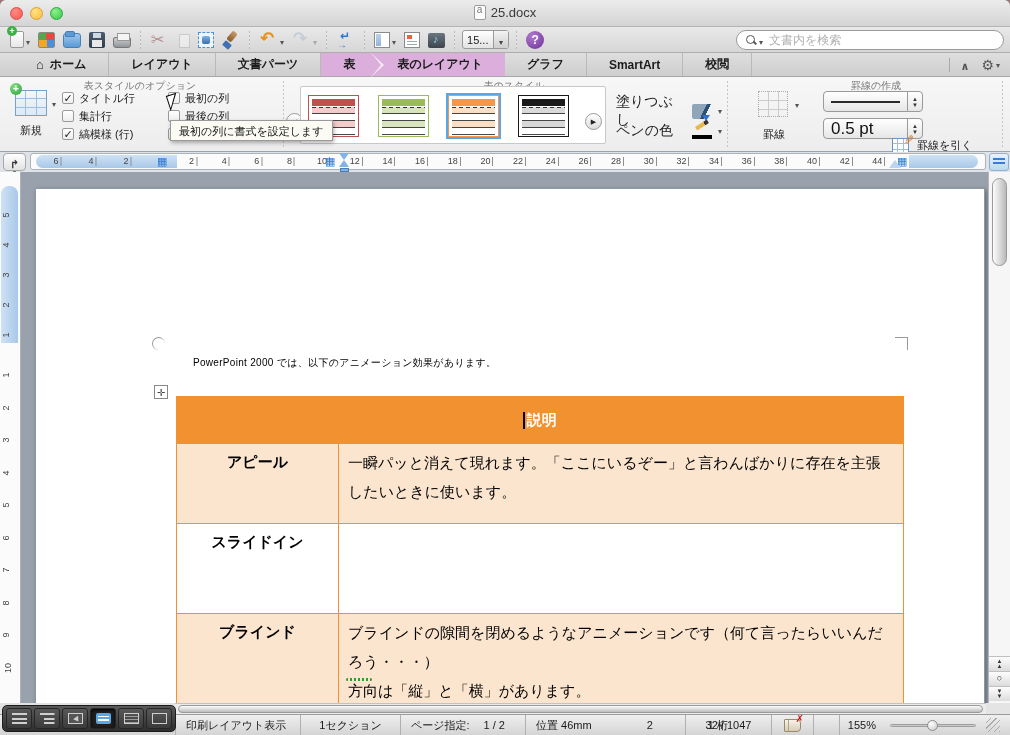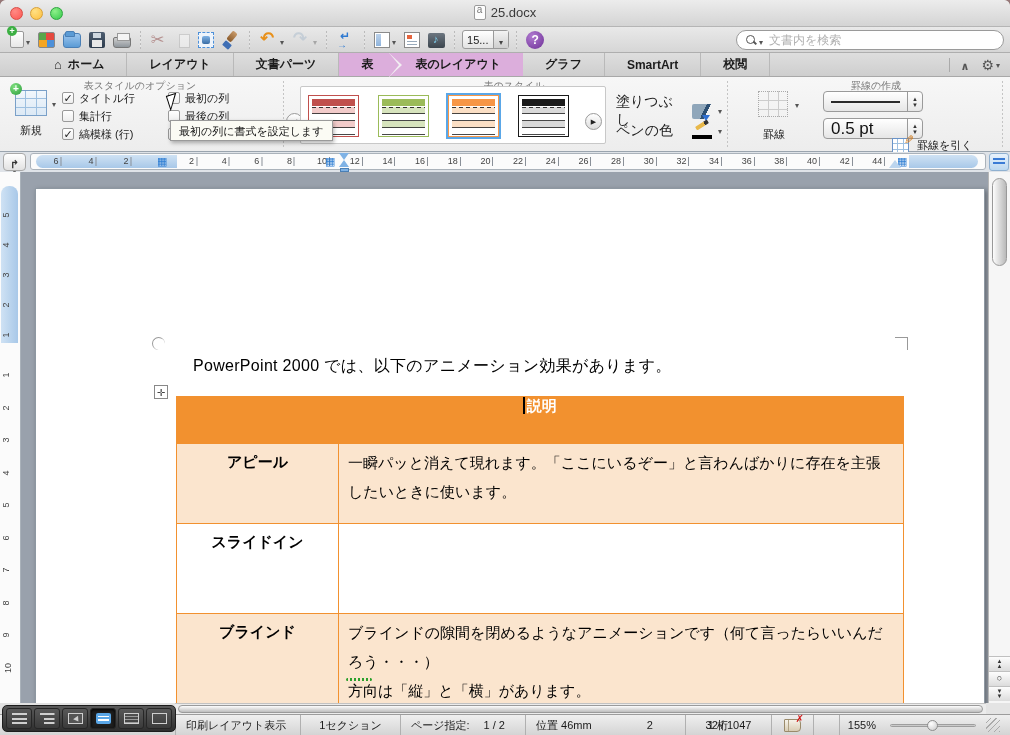--- a/index.html
+++ b/index.html
@@ -58,21 +58,21 @@
   .ic-help{width:18px;height:18px;border-radius:50%;background:radial-gradient(circle at 35% 30%,#b07ad0,#6d2f96);color:#fff;font-weight:bold;font-size:12px;text-align:center;line-height:18px;}
   .searchbox{margin-left:auto;display:flex;align-items:center;width:268px;height:20px;background:#fff;border:1px solid #9a9a9a;border-radius:11px;padding:0 8px;}
   .mag{position:relative;width:12px;height:12px;margin-right:2px;}
   .mag::before{content:"";position:absolute;left:1px;top:1px;width:7px;height:7px;border:1.6px solid #555;border-radius:50%;}
   .mag::after{content:"";position:absolute;left:8px;top:8px;width:4px;height:1.6px;background:#555;transform:rotate(45deg);}
   .mag-caret::before{content:"▾";font-size:8px;color:#555;margin-right:4px;}
   .searchbox input{border:none;outline:none;flex:1;font-size:12px;color:#333;background:transparent;}
   .searchbox input::placeholder{color:#b0b0b0;}
 
   
-  .tabbar{position:absolute;top:53px;left:0;right:0;height:24px;background:linear-gradient(#dedede,#cecece);border-bottom:1px solid #a8a8a8;display:flex;align-items:stretch;padding-left:32px;}
+  .tabbar{position:absolute;top:53px;left:0;right:0;height:24px;background:linear-gradient(#dedede,#cecece);border-bottom:1px solid #a8a8a8;display:flex;align-items:stretch;padding-left:14px;}
   .tab{position:relative;display:flex;align-items:center;padding:0 22px;font-size:12px;font-weight:bold;color:#1c1c1c;border-right:1px solid #b9b9b9;cursor:default;}
   .tab.home::before{content:"⌂";margin-right:6px;font-size:13px;}
   .tab.active{background:#dcaedc;border-right:none;}
   .tab.arrow{z-index:2;padding-right:16px;}
   .tab.arrow::before{content:"";position:absolute;right:-13px;top:0;border-left:13px solid #f2eef2;border-top:12px solid transparent;border-bottom:12px solid transparent;}
   .tab.arrow::after{content:"";position:absolute;right:-10px;top:0;border-left:10px solid #dcaedc;border-top:12px solid transparent;border-bottom:12px solid transparent;}
   .tab.after-arrow{padding-left:26px;}
   .tabbar-right{margin-left:auto;display:flex;align-items:center;padding-right:10px;}
   .tb-sep{width:1px;height:14px;background:#aaa;margin:0 10px;}
   .collapse-ic::before{content:"∧";font-weight:bold;color:#555;font-size:11px;}
@@ -153,27 +153,27 @@
 
   
   .docarea{position:absolute;top:172px;left:0;width:988px;height:531px;background:#99a1ac;overflow:hidden;}
   .vruler{position:absolute;left:0;top:0;width:21px;bottom:0;background:#fbfbfb;border-right:1px solid #aab2ba;}
   .vr-blue{position:absolute;left:1px;top:14px;width:17px;height:157px;background:linear-gradient(90deg,#cfe2f4,#a8c8e8);border-radius:8px 8px 0 0;}
   .vn{position:absolute;left:3px;font-size:9px;color:#444;transform:rotate(-90deg);}
   .page{position:absolute;left:35px;top:16px;width:950px;height:520px;background:#fff;box-shadow:2px 2px 5px rgba(0,0,0,.35);border:1px solid #8e98a2;}
   .crop{position:absolute;width:13px;height:13px;}
   .crop.tl{left:116px;top:148px;border-left:1px solid #999;border-top:1px solid #999;}
   .crop.tr{left:859px;top:148px;border-right:1px solid #999;border-top:1px solid #999;}
-  .intro{position:absolute;left:157px;top:167px;font-size:16px;color:#000;font-weight:500;letter-spacing:.3px;}
+  .intro{position:absolute;left:157px;top:167px;font-size:10px;color:#000;font-weight:500;letter-spacing:.3px;}
   .tbl-handle{position:absolute;left:118px;top:196px;width:14px;height:14px;background:#fff;border:1px solid #888;color:#444;font-size:10px;line-height:13px;text-align:center;}
   .tbl-handle::before{content:"✛";}
   .dtable{position:absolute;left:140px;top:207px;width:728px;border:1px solid #f2912f;}
   .thead{display:flex;height:46px;background:#f2912f;color:#fff;font-weight:bold;font-size:15px;}
   .thead .h1{width:162px;display:flex;align-items:center;justify-content:center;text-align:center;padding:0 21px;border-right:1px solid #fff;line-height:21px;}
-  .thead .h2{flex:1;display:flex;align-items:flex-start;justify-content:center;}
+  .thead .h2{flex:1;display:flex;align-items:center;justify-content:center;}
   .tcursor{display:inline-block;width:1.5px;height:17px;background:#000;margin-right:2px;vertical-align:-3px;}
   .trow{display:flex;border-top:1px solid #f2912f;background:#fff;}
   .trow.shaded{background:#fbe5ce;}
   .trow:nth-child(1){height:80px;}
   .trow:nth-child(2){height:90px;}
   .trow:nth-child(3){height:100px;}
   .tc{overflow:hidden;}
   .c1{width:162px;border-right:1px solid #f2912f;text-align:center;font-weight:bold;font-size:15px;padding-top:9px;color:#000;}
   .c2{flex:1;font-size:15px;line-height:29px;padding:4px 9px 0;white-space:pre-wrap;color:#000;}
   .squiggle{position:absolute;left:310px;top:489px;width:26px;height:3px;background:repeating-linear-gradient(90deg,#2ca02c 0 2px,transparent 2px 4px);border-radius:2px;}

